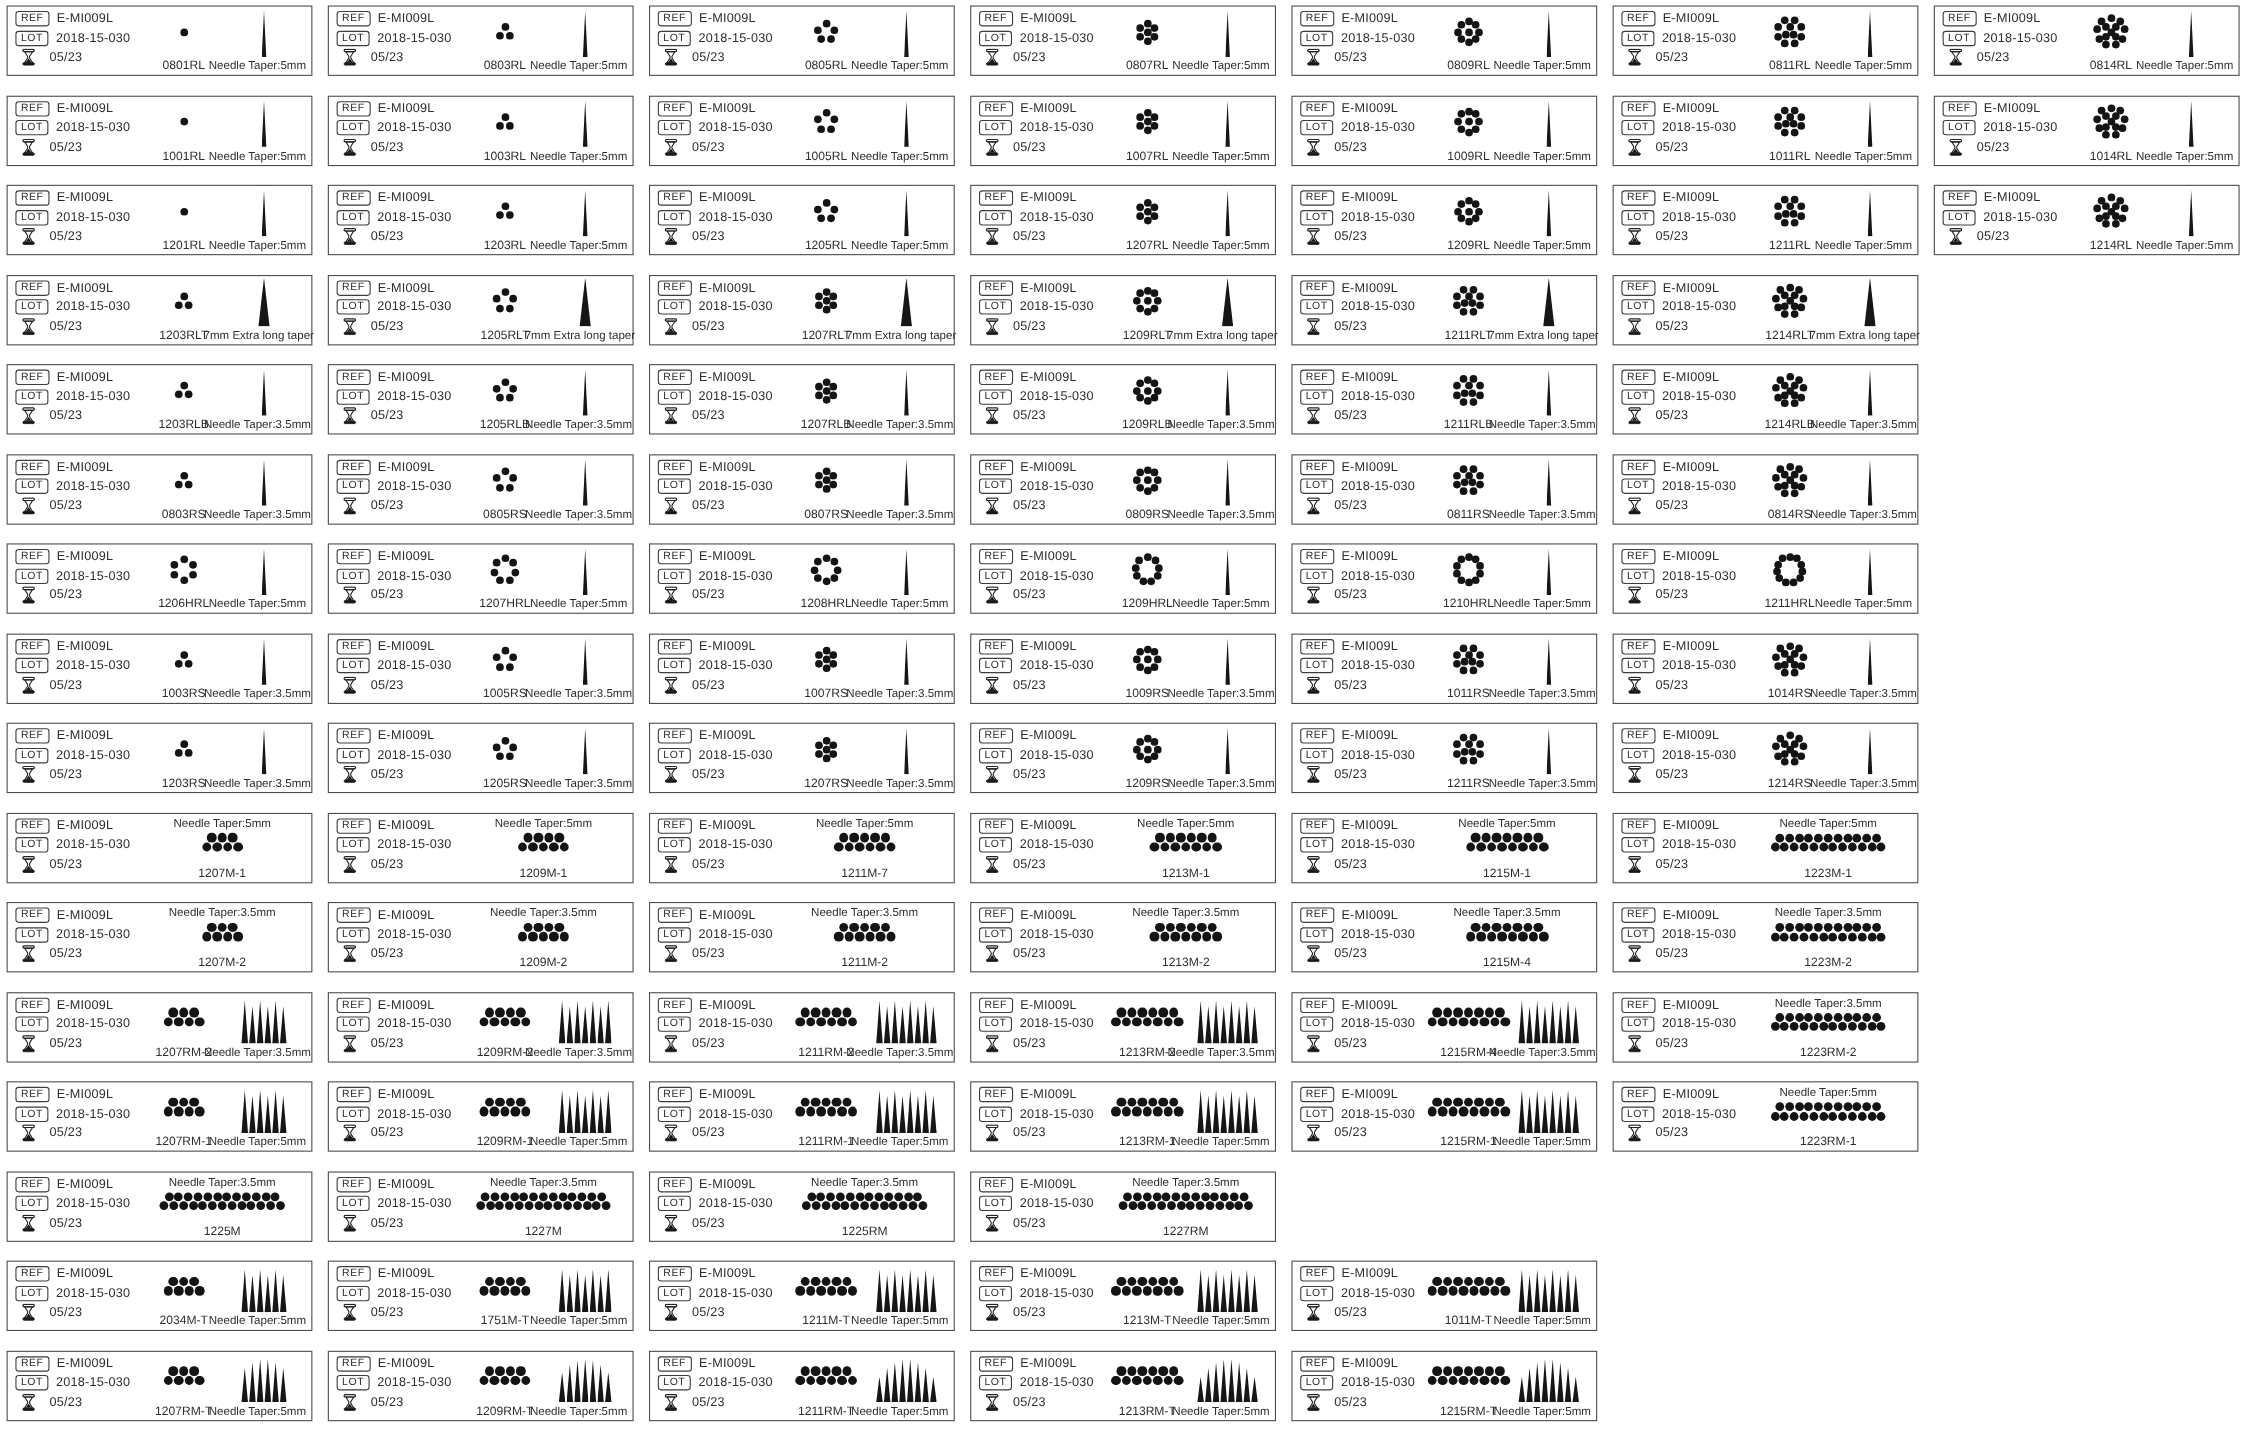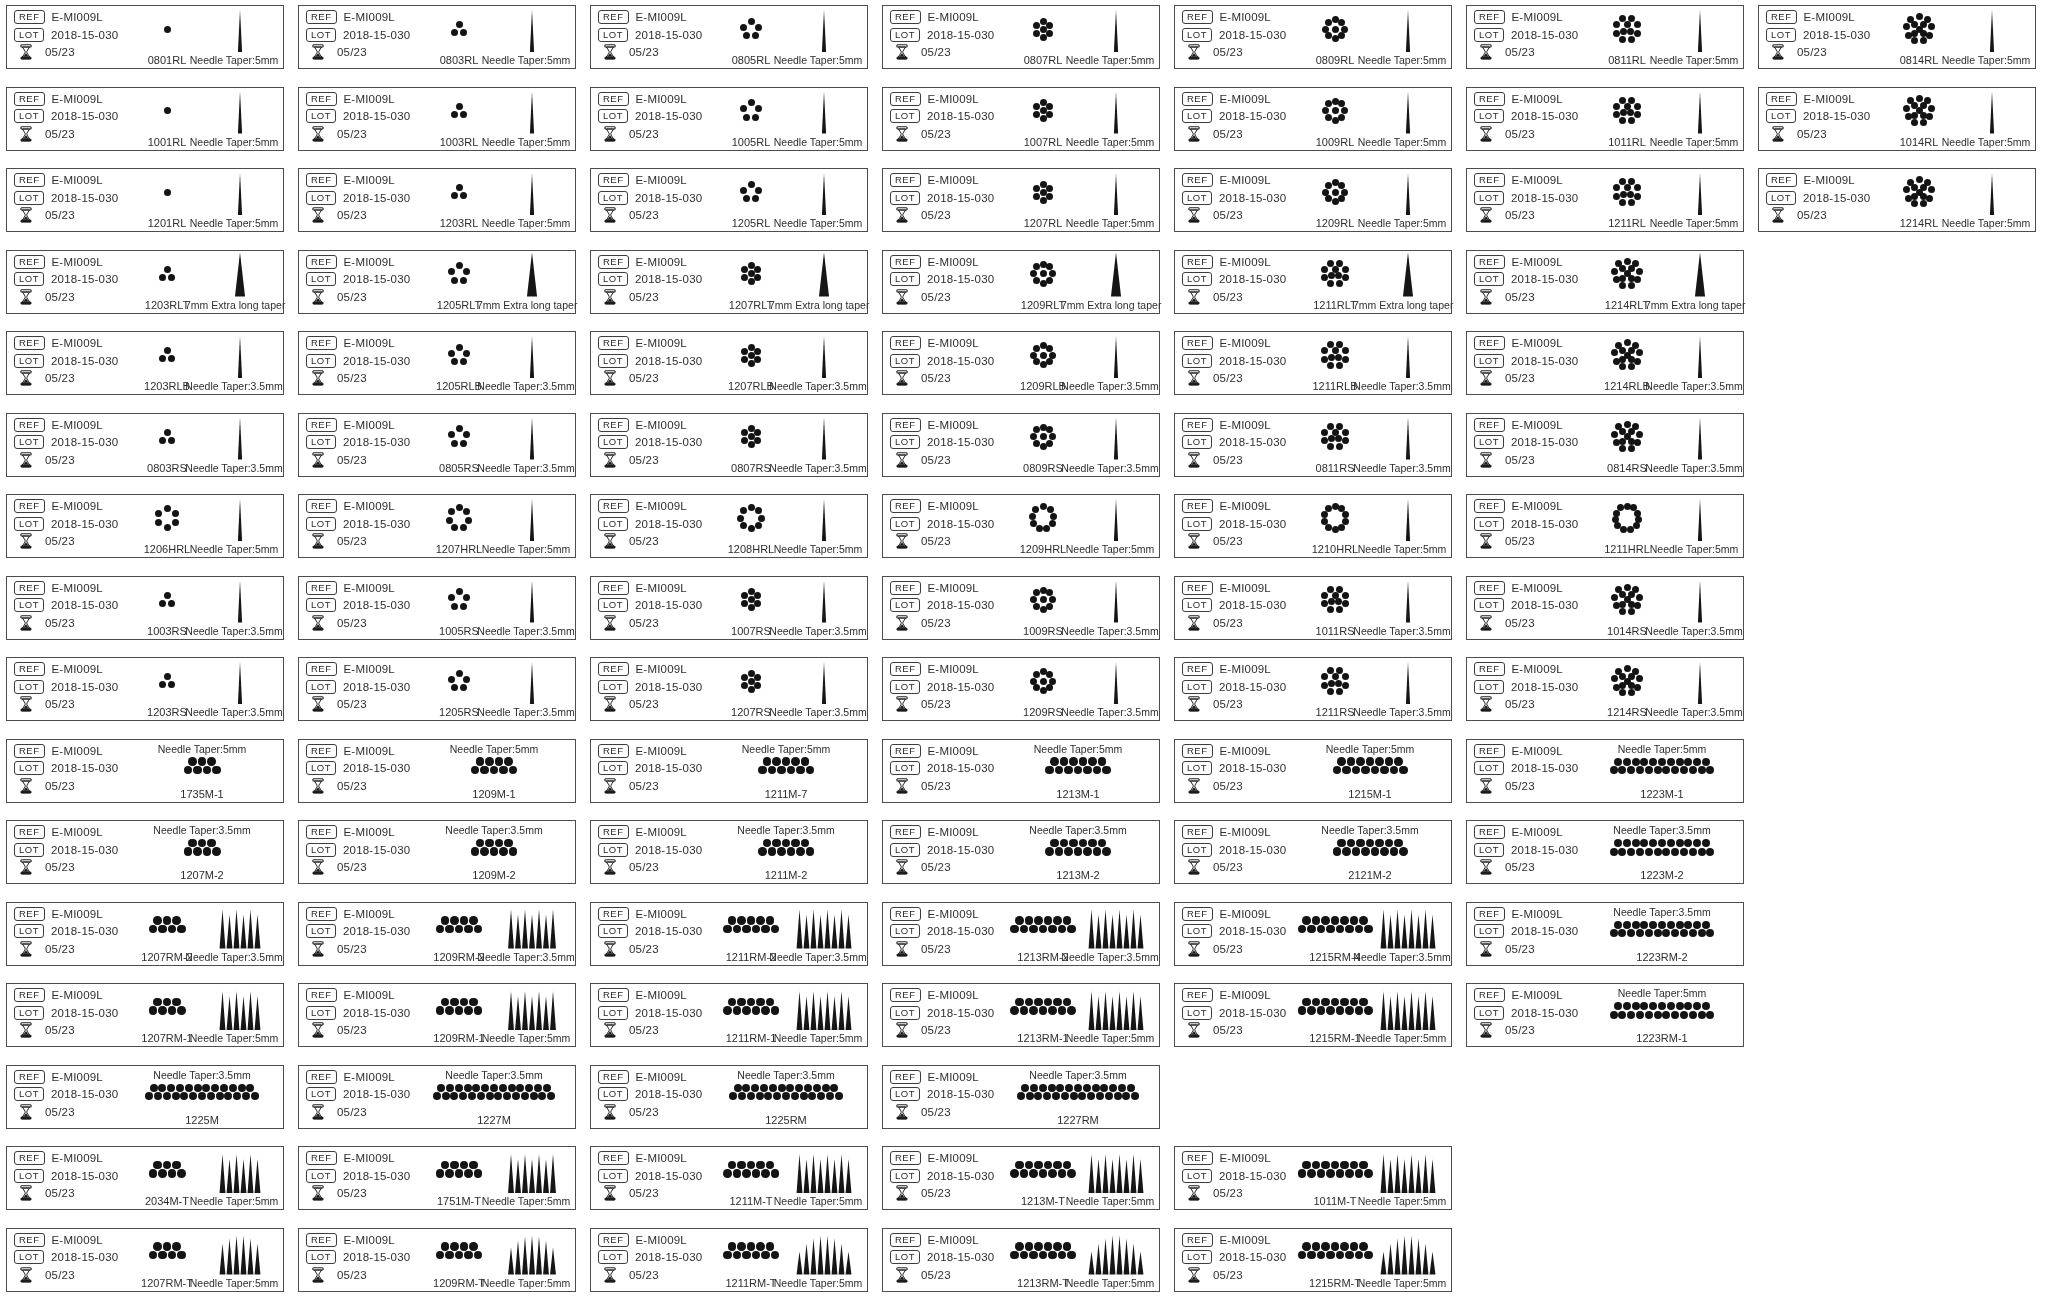--- a/index.html
+++ b/index.html
@@ -2279,21 +2279,21 @@
     </div>
     <div class="dots">
           <div class="dot" style="width: 8.5px; height: 8.5px; left: 66.25px; top: 7.75px;"></div>
           <div class="dot" style="width: 8.5px; height: 8.5px; left: 75.75px; top: 7.75px;"></div>
           <div class="dot" style="width: 8.5px; height: 8.5px; left: 85.25px; top: 7.75px;"></div>
           <div class="dot" style="width: 8.5px; height: 8.5px; left: 61.5px; top: 16.25px;"></div>
           <div class="dot" style="width: 8.5px; height: 8.5px; left: 71px; top: 16.25px;"></div>
           <div class="dot" style="width: 8.5px; height: 8.5px; left: 80.5px; top: 16.25px;"></div>
           <div class="dot" style="width: 8.5px; height: 8.5px; left: 90px; top: 16.25px;"></div>
         </div>
-    <div class="code">1735M-1</div>
+    <div class="code">1207M-1</div>
 
     <div class="taper">Needle Taper:5mm</div>
   </div>
 
   <div class="card top">
     <div class="info">
       <div class="iline">
         <span class="tagbox">REF</span>
         <span class="ival">E-MI009L</span>
       </div>
@@ -2696,21 +2696,21 @@
           <div class="dot" style="width: 8.5px; height: 8.5px; left: 104.25px; top: 7.75px;"></div>
           <div class="dot" style="width: 8.5px; height: 8.5px; left: 42.5px; top: 16.25px;"></div>
           <div class="dot" style="width: 8.5px; height: 8.5px; left: 52px; top: 16.25px;"></div>
           <div class="dot" style="width: 8.5px; height: 8.5px; left: 61.5px; top: 16.25px;"></div>
           <div class="dot" style="width: 8.5px; height: 8.5px; left: 71px; top: 16.25px;"></div>
           <div class="dot" style="width: 8.5px; height: 8.5px; left: 80.5px; top: 16.25px;"></div>
           <div class="dot" style="width: 8.5px; height: 8.5px; left: 90px; top: 16.25px;"></div>
           <div class="dot" style="width: 8.5px; height: 8.5px; left: 99.5px; top: 16.25px;"></div>
           <div class="dot" style="width: 8.5px; height: 8.5px; left: 109px; top: 16.25px;"></div>
         </div>
-    <div class="code">2121M-2</div>
+    <div class="code">1215M-4</div>
 
     <div class="taper">Needle Taper:3.5mm</div>
   </div>
 
   <div class="card top">
     <div class="info">
       <div class="iline">
         <span class="tagbox">REF</span>
         <span class="ival">E-MI009L</span>
       </div>

